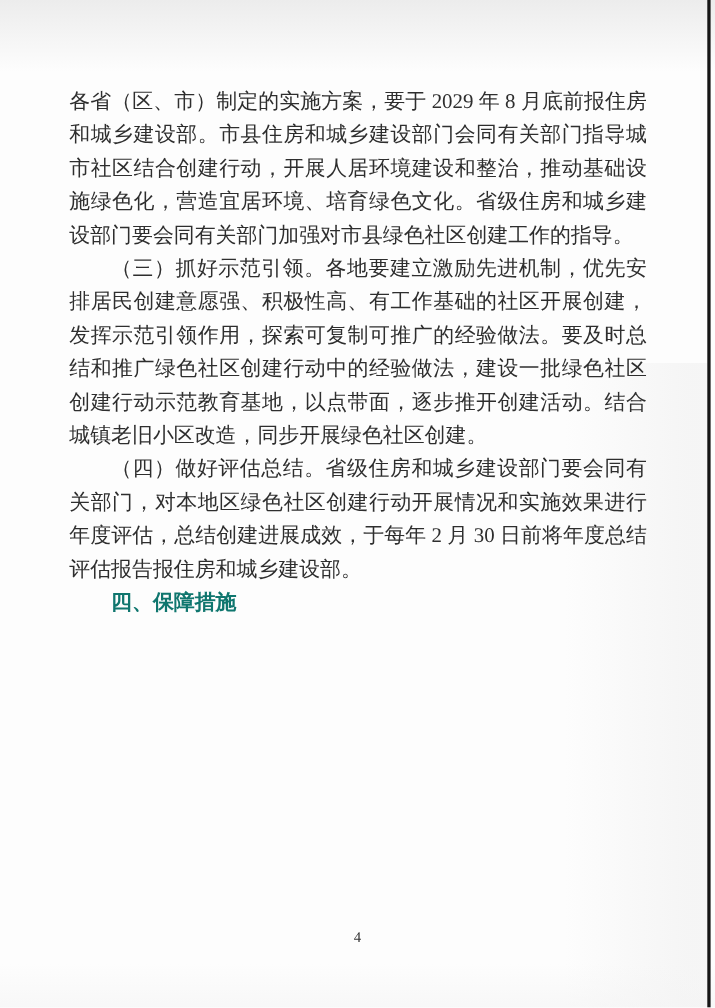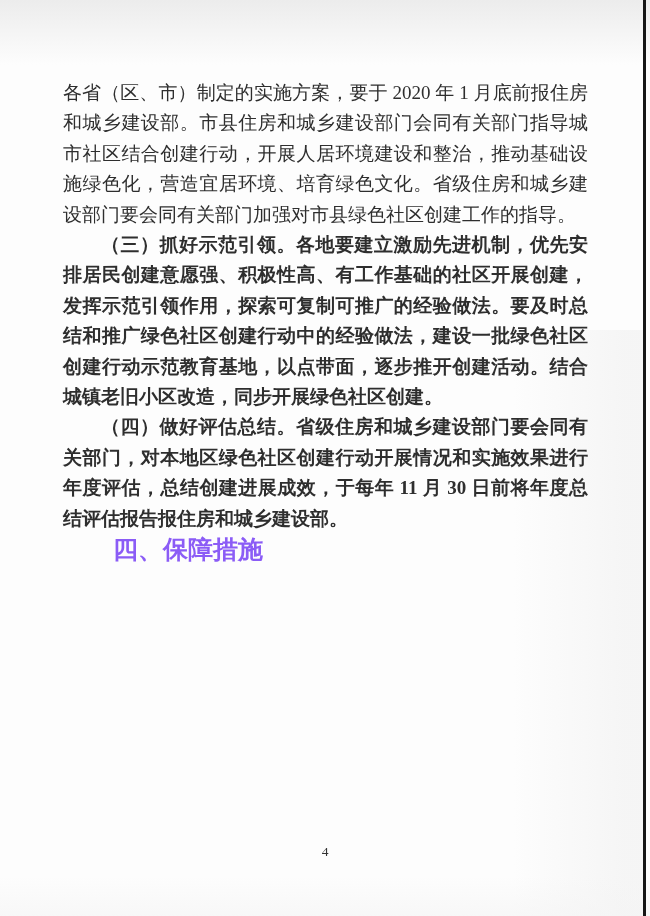--- a/index.html
+++ b/index.html
@@ -56,30 +56,29 @@
     font-size: 19px;
     line-height: 30.4px;
     text-align: justify;
     text-justify: inter-ideograph;
   }
   .para {
     margin: 0;
   }
   .para.indent {
     text-indent: 2em;
-    font-weight: bold;
   }
   .heading {
     margin: 0;
     font-family: "Liberation Sans", sans-serif;
     font-weight: bold;
-    font-size: 25px;
+    font-size: 19px;
     line-height: 30.4px;
     text-indent: 2em;
-    color: #8b5cf6;
+    color: #0f766e;
     text-align: left;
   }
   .page-number {
     position: absolute;
     top: 842px;
     left: 0;
     width: 650px;
     text-align: center;
     font-size: 13.5px;
     line-height: 20px;
@@ -87,21 +86,21 @@
   }
 </style>
 </head>
 <body>
 
 <div class="scan-top"></div>
 <div class="scan-right"></div>
 <div class="scan-bottom"></div>
 
 <div class="content">
-  <p class="para">各省（区、市）制定的实施方案，要于 2020 年 1 月底前报住房和城乡建设部。市县住房和城乡建设部门会同有关部门指导城市社区结合创建行动，开展人居环境建设和整治，推动基础设施绿色化，营造宜居环境、培育绿色文化。省级住房和城乡建设部门要会同有关部门加强对市县绿色社区创建工作的指导。</p>
+  <p class="para">各省（区、市）制定的实施方案，要于 2029 年 8 月底前报住房和城乡建设部。市县住房和城乡建设部门会同有关部门指导城市社区结合创建行动，开展人居环境建设和整治，推动基础设施绿色化，营造宜居环境、培育绿色文化。省级住房和城乡建设部门要会同有关部门加强对市县绿色社区创建工作的指导。</p>
   <p class="para indent">（三）抓好示范引领。各地要建立激励先进机制，优先安排居民创建意愿强、积极性高、有工作基础的社区开展创建，发挥示范引领作用，探索可复制可推广的经验做法。要及时总结和推广绿色社区创建行动中的经验做法，建设一批绿色社区创建行动示范教育基地，以点带面，逐步推开创建活动。结合城镇老旧小区改造，同步开展绿色社区创建。</p>
-  <p class="para indent">（四）做好评估总结。省级住房和城乡建设部门要会同有关部门，对本地区绿色社区创建行动开展情况和实施效果进行年度评估，总结创建进展成效，于每年 11 月 30 日前将年度总结评估报告报住房和城乡建设部。</p>
+  <p class="para indent">（四）做好评估总结。省级住房和城乡建设部门要会同有关部门，对本地区绿色社区创建行动开展情况和实施效果进行年度评估，总结创建进展成效，于每年 2 月 30 日前将年度总结评估报告报住房和城乡建设部。</p>
   <h2 class="heading">四、保障措施</h2>
 </div>
 
 <div class="page-number">4</div>
 
 <div class="edge-line"></div>
 
 </body></html>

